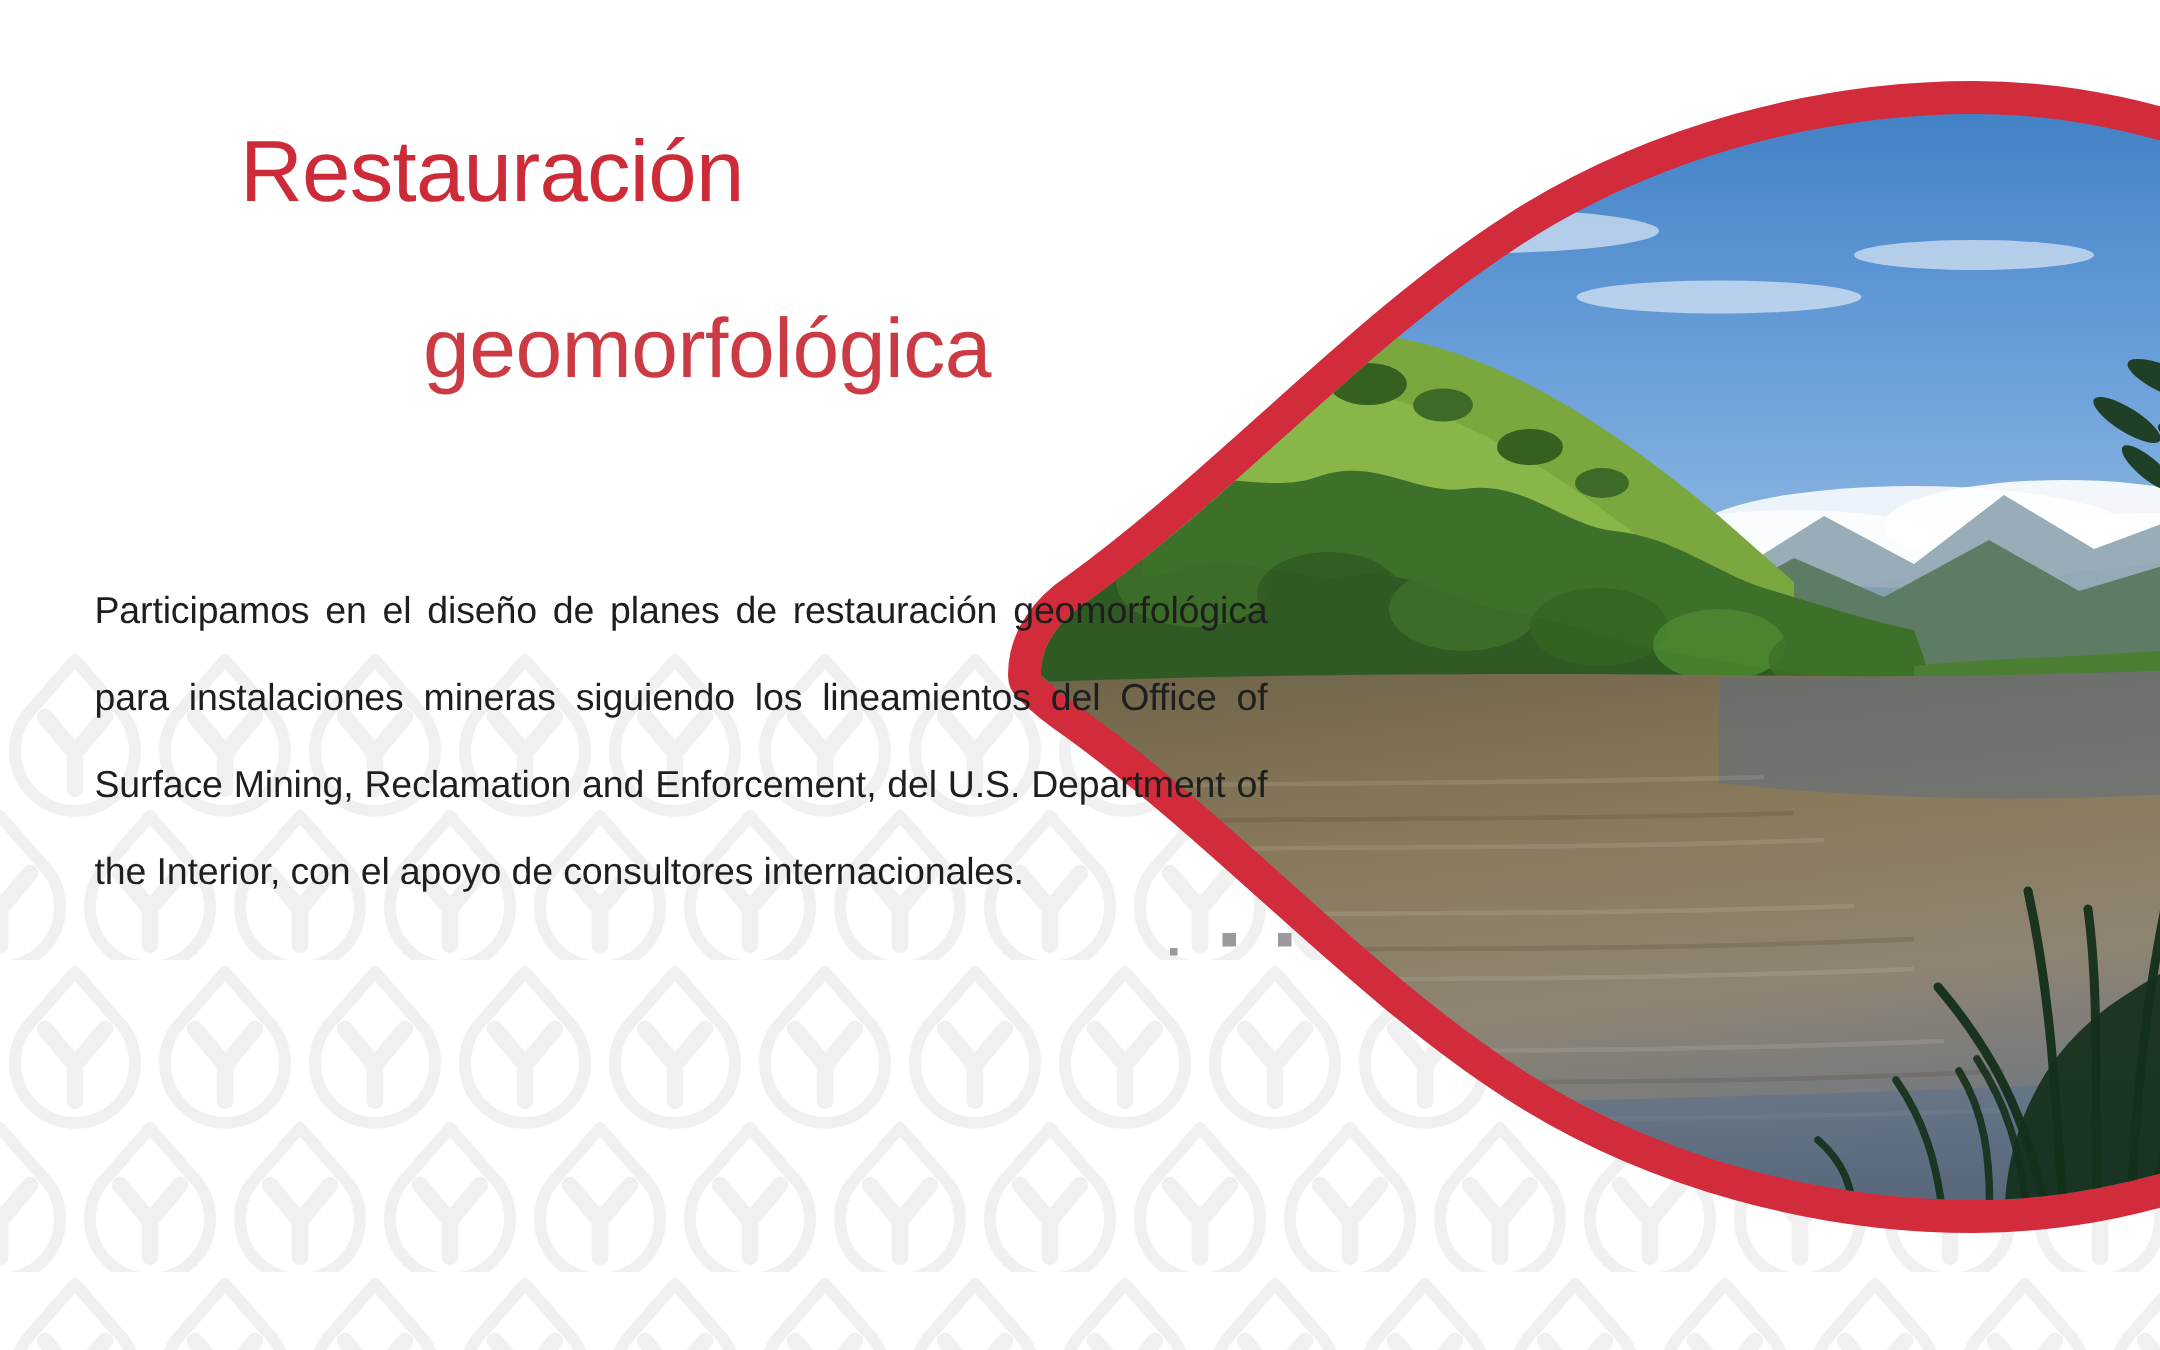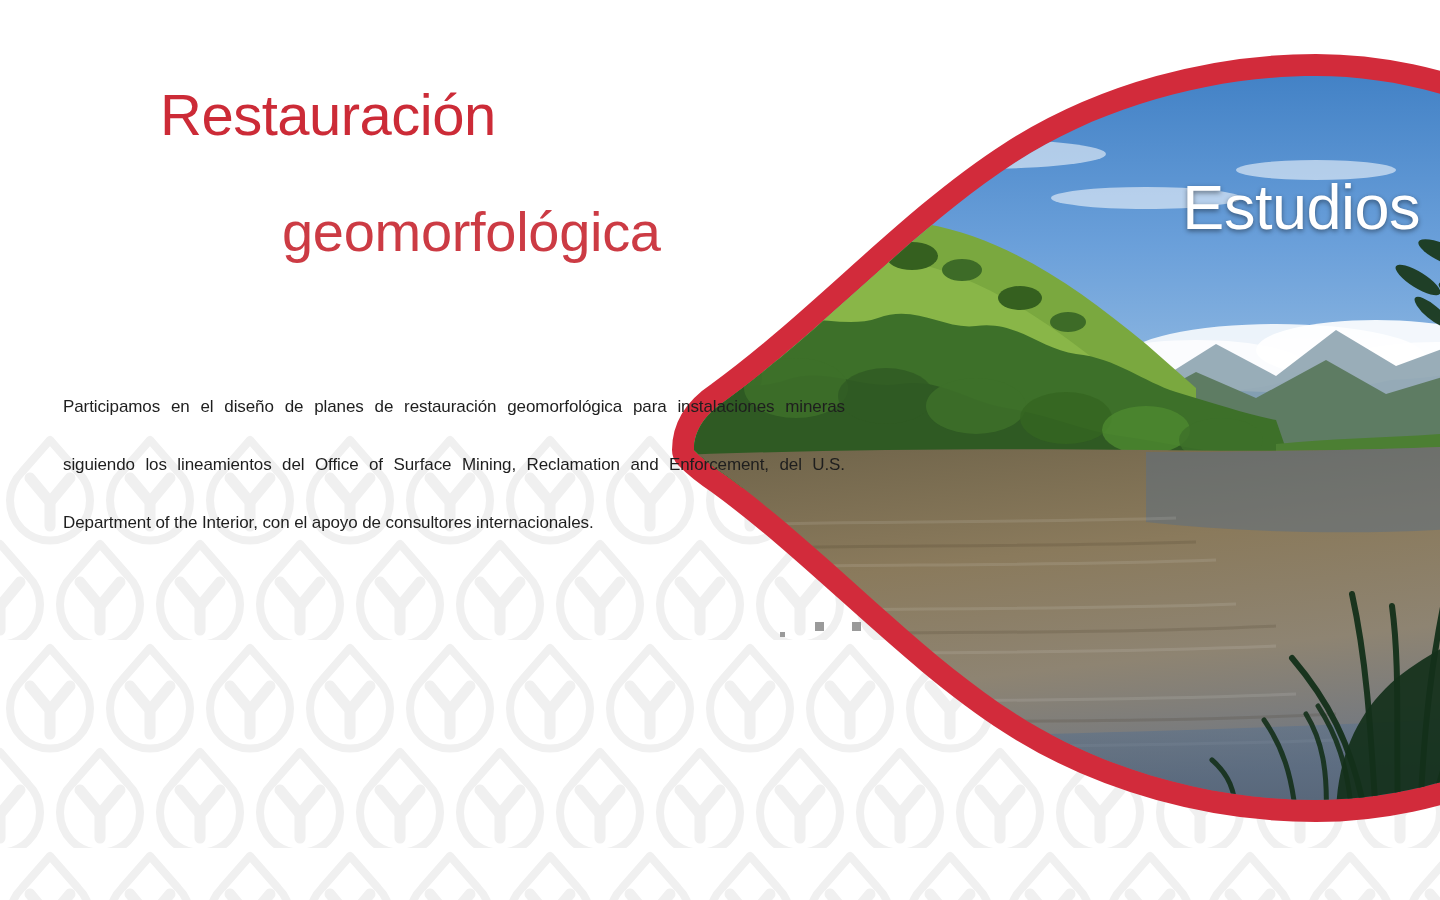--- a/index.html
+++ b/index.html
@@ -53,21 +53,21 @@
     letter-spacing:-0.3px;
     line-height:1;
     white-space:nowrap;
     margin-top:40px;
   }
 
   #body-copy{
     position:absolute;
     left:63px; top:378px;
     width:782px;
-    font-size:17px;
+    font-size:25px;
     line-height:58px;
     color:#1E1E1E;
     text-align:justify;
     text-justify:inter-word;
     z-index:3;
     letter-spacing:-0.1px;
   }
 
   
   #hero{
@@ -299,20 +299,19 @@
 
         <g fill="#2a5c24" opacity=".9">
           <ellipse cx="96" cy="618" rx="20" ry="10" transform="rotate(-20 96 618)"></ellipse>
           <ellipse cx="128" cy="636" rx="16" ry="8" transform="rotate(15 128 636)"></ellipse>
         </g>
       </g>
     </svg>
   </div>
 
   <div id="hero-type">
-    <div id="hero-l1">Estudios</div>
   </div>
 
   <div class="artifact" style="left:815px; top:622px;"></div>
   <div class="artifact" style="left:852px; top:622px;"></div>
   <div class="artifact" style="left:780px; top:632px; width:5px; height:5px;"></div>
 
 </div>
 
 </body></html>

